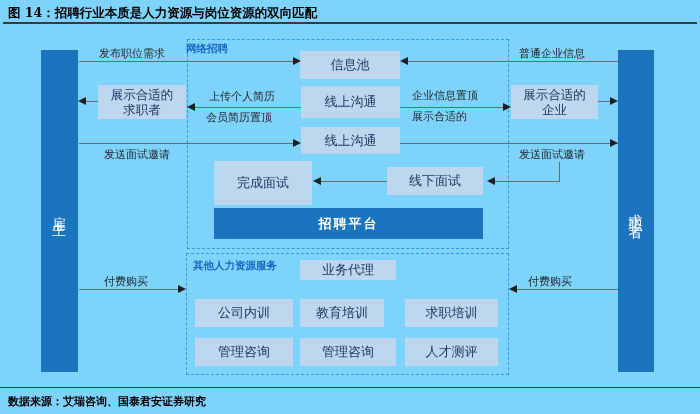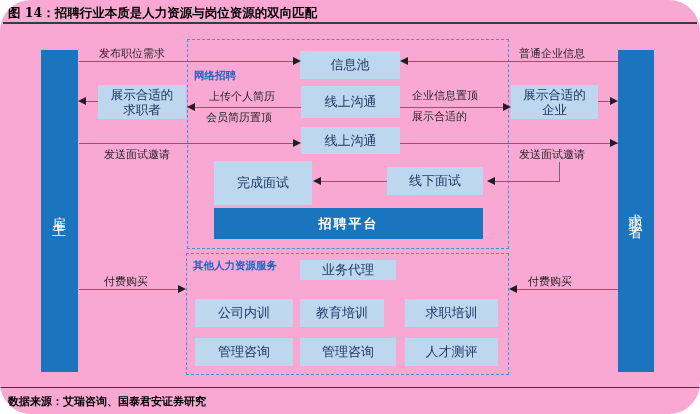--- a/index.html
+++ b/index.html
@@ -1,38 +1,38 @@
 <!DOCTYPE html>
 <html style="--bar-blue: #1B74BE; --light-box: #BDD7EE; --dashed-border: #2E9BDA; --section-label: #1A66C2; --line: #6B6B6B; --arrow: #1F1F1F; --box-text: #1F3864;"><head>
 <meta charset="utf-8">
 <style>
   html,body{margin:0;padding:0;background:#fff;}
-  #fig{position:relative;width:700px;height:414px;background:#f9a8d4;overflow:hidden;
-       font-family:"DejaVu Serif","Liberation Serif",serif;border-radius:31px;}
+  #fig{position:relative;width:700px;height:414px;background:#7dd3fc;overflow:hidden;
+       font-family:"DejaVu Serif","Liberation Serif",serif;}
 
   
   #title{position:absolute;left:8px;top:5px;font-size:12.5px;font-weight:bold;color:#000;white-space:nowrap;}
   #rule-top{position:absolute;left:3px;top:22px;width:694px;height:2px;background:#3a3a3a;}
   #rule-bottom{position:absolute;left:0px;top:387px;width:700px;height:1px;background:#3a3a3a;}
   #source{position:absolute;left:8px;top:394px;font-size:11px;font-weight:bold;color:#000;white-space:nowrap;}
 
   
   .bar{position:absolute;top:50px;height:322px;background:var(--bar-blue,#1B74BE);color:#fff;
        display:flex;align-items:center;justify-content:center;
        writing-mode:vertical-rl;text-orientation:upright;letter-spacing:6px;font-size:14px;}
   #bar-employer{left:41px;width:37px;}
   #bar-seeker{left:618px;width:36px;}
 
   
   .dash{position:absolute;border:1.6px dashed var(--dashed-border,#2E9BDA);box-sizing:border-box;}
   #dash-online{left:187px;top:39px;width:322px;height:210px;}
   #dash-other{left:186px;top:253px;width:323px;height:122px;}
   .slabel{position:absolute;font-size:10.5px;font-weight:bold;color:var(--section-label,#1A66C2);
           font-family:"DejaVu Sans","Liberation Sans",sans-serif;white-space:nowrap;}
-  #lb-online{left:194px;top:42px;margin-top:27px;}
+  #lb-online{left:186px;top:42px;}
   #lb-other{left:193px;top:259px;}
 
   
   .lbox{position:absolute;background:var(--light-box,#BDD7EE);color:var(--box-text,#1F3864);
         display:flex;align-items:center;justify-content:center;text-align:center;
         font-size:13px;box-sizing:border-box;}
   .lbox.two{flex-direction:column;font-size:12.5px;line-height:15px;}
   #bx-infopool{left:300px;top:51px;width:100px;height:28px;}
   #bx-datadriven{left:301px;top:86px;width:99px;height:32px;}
   #bx-onlinechat{left:301px;top:127px;width:99px;height:27px;}

